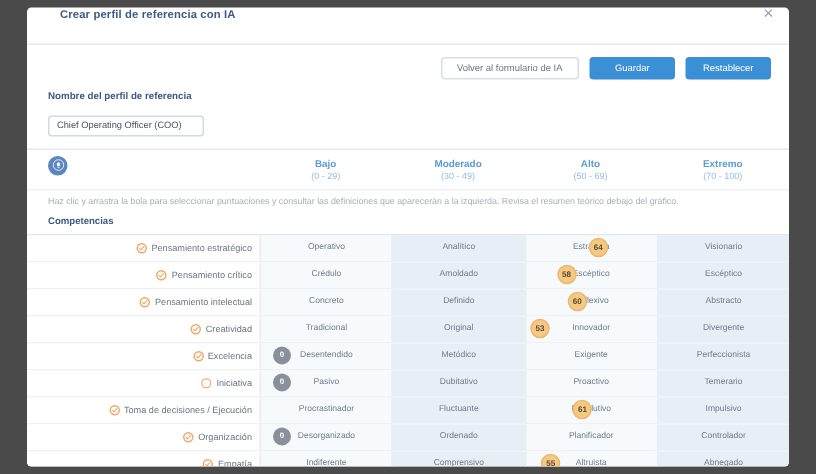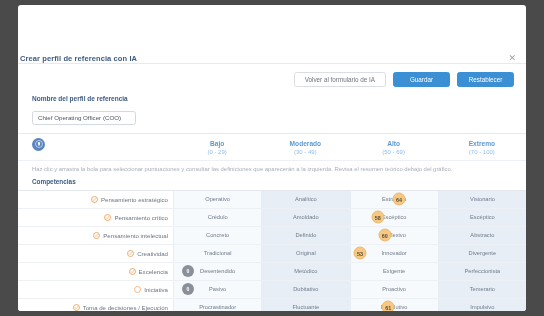--- a/index.html
+++ b/index.html
@@ -23,24 +23,23 @@
     overflow: hidden;
     display: flex;
     flex-direction: column;
   }
 
   
   .modal-header {
     height: 25px;
     border-bottom: 1px solid #e6e9ee;
     display: flex;
-    align-items: flex-end;
-    padding: 0 10px 0 2px;
-    flex: 0 0 auto;
-    margin-top: 34px;
+    align-items: flex-start;
+    padding: 0 10px 0 22px;
+    flex: 0 0 auto;
   }
   .modal-title {
     font-size: 7.5px;
     font-weight: bold;
     color: #3d5a80;
     letter-spacing: .1px;
   }
   .close-icon {
     margin-left: auto;
     font-size: 9px;

